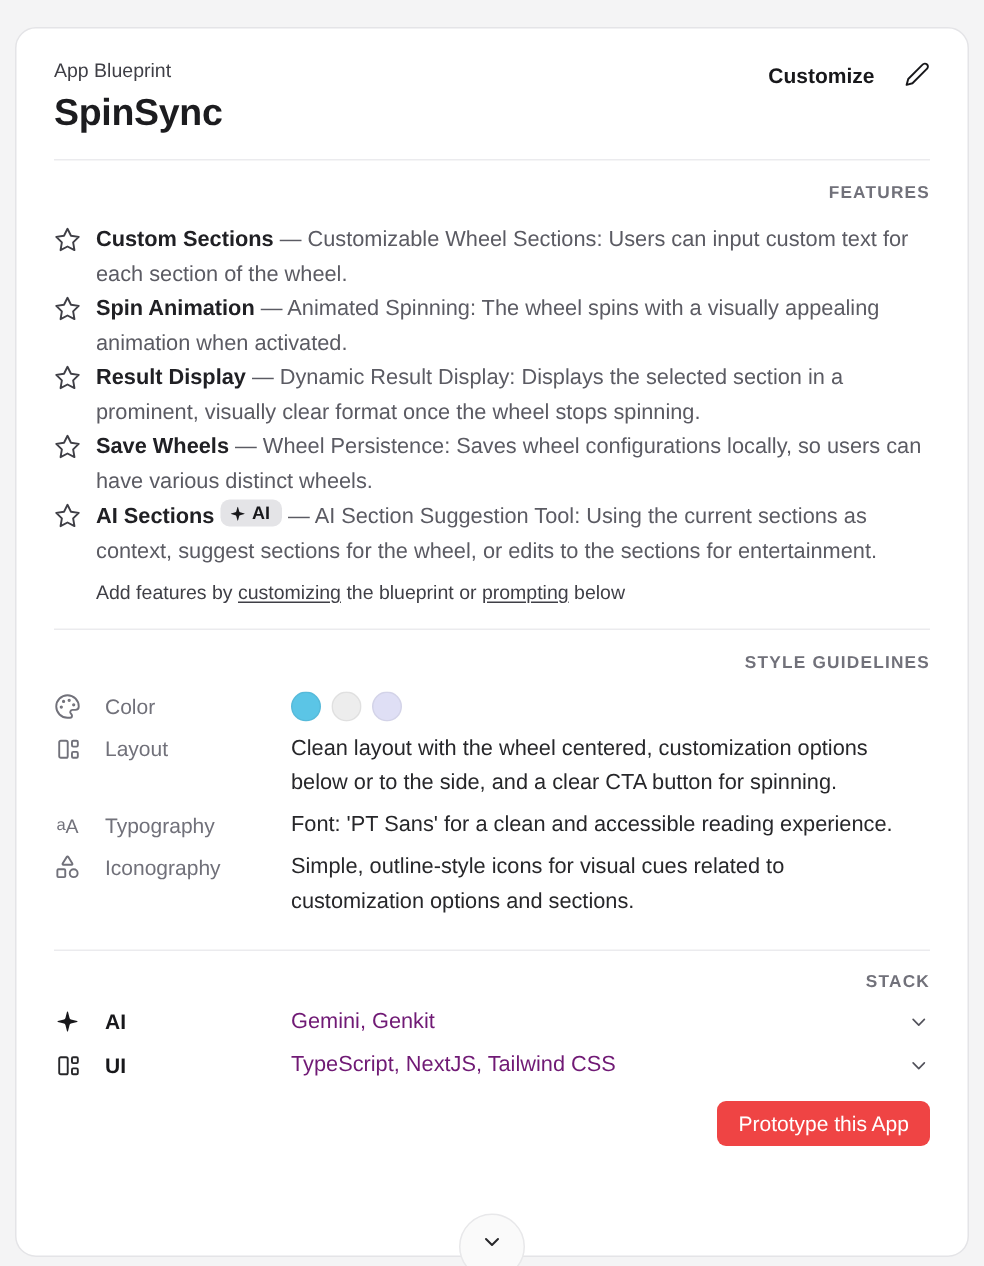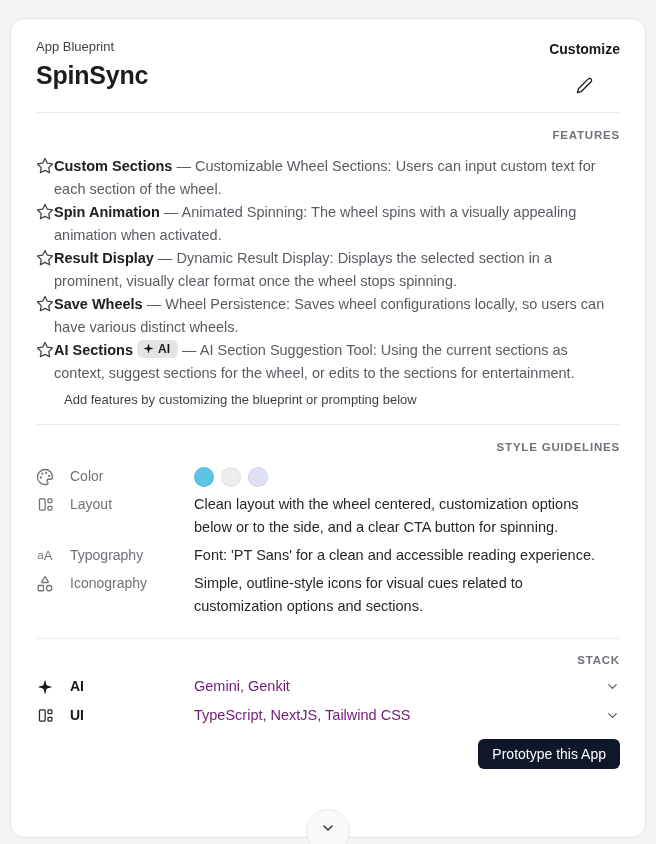--- a/index.html
+++ b/index.html
@@ -19,45 +19,45 @@
     border-radius:14px;
     padding:20px 25px 16px;
   }
   
   .card-header { display:flex; justify-content:space-between; align-items:flex-start; }
   .eyebrow { font-size:13px; line-height:16px; color:#3F3F46; }
   .app-title { font-size:25px; line-height:30px; font-weight:600; color:#1C1C1F; margin-top:5px; letter-spacing:-0.2px; }
   .customize-btn {
     display:flex; align-items:center; gap:20px;
     background:none; border:none; padding:2px 0; cursor:pointer;
-    font-family:inherit; font-size:14px; font-weight:700; color:#18181B;flex-direction:column;
+    font-family:inherit; font-size:14px; font-weight:700; color:#18181B;
   }
   .divider { border:none; border-top:1px solid #EBEBEE; margin:16px 0 0; }
   .divider.d3 { margin-top:15px; }
   .section-heading {
     margin:16px 0 14px;
     font-size:11.5px; font-weight:600; letter-spacing:0.07em;
     color:#71717A; text-transform:uppercase;text-align:right;
   }
   .section-heading.tight { margin-bottom:12px; }
   .section-heading.stackh { margin:15px 0 9px; }
   
-  .feature { display:flex; }
+  .feature { display:flex; gap:10px; }
   .feature .staricon { flex:0 0 18px; margin-top:2px; }
   .ftext { margin:0; font-size:14.5px; line-height:23px; }
   .fname { font-weight:700; color:#202024; }
   .fdesc { color:#5B5B63; }
   .ai-badge {
     display:inline-flex; align-items:center; gap:4px; vertical-align:1px;
     background:#E4E4E7; color:#18181B;
     border-radius:6px; padding:2px 8px 2px 6px;
     font-size:12px; font-weight:700; line-height:14px;
   }
   .note { margin:6px 0 0 28px; font-size:13px; line-height:17px; color:#3F3F46; }
-  .note a { color:#3F3F46; text-underline-offset:2px; cursor:pointer;margin-top:40px; }
+  .note a { color:#3F3F46; text-decoration:underline; text-underline-offset:2px; cursor:pointer;margin-top:40px; }
   
   .grow { display:grid; grid-template-columns:158px 1fr 20px; align-items:start; margin-bottom:5px; }
   .grow:last-child { margin-bottom:0; }
   .rowlabel { display:flex; align-items:center; gap:16px; font-size:14px; color:#71717A; line-height:23px; }
   .rowlabel .ric { flex:0 0 18px; display:flex; align-items:center; justify-content:center; color:#71717A; }
   .rowvalue { font-size:14.5px; line-height:23px; color:#27272A; }
   .swatches { display:flex; gap:7px; align-items:center; height:23px; }
   .swatch { width:20px; height:20px; border-radius:50%; border:1px solid rgba(0,0,0,0.05); }
   .typo-glyph { font-size:13px; color:#71717A; letter-spacing:0; }
   .typo-glyph .sm { font-size:11px; }
@@ -256,21 +256,21 @@
       <div class="rowvalue">TypeScript, NextJS, Tailwind CSS</div>
       <span class="chev">
           <svg width="15" height="15" viewBox="0 0 24 24" fill="none" stroke="#52525B" stroke-width="1.8" stroke-linecap="round" stroke-linejoin="round">
             <path d="m6 9 6 6 6-6"></path>
           </svg>
         </span>
     </div>
   </div>
 
   <div class="card-footer">
-    <button class="cta-btn" style="background-color: #0f172a;">Prototype this App</button>
+    <button class="cta-btn" style="background-color: #ef4444;">Prototype this App</button>
   </div>
 
   <div class="scroll-circle">
     <span>
         <svg width="16" height="16" viewBox="0 0 24 24" fill="none" stroke="#27272A" stroke-width="2" stroke-linecap="round" stroke-linejoin="round">
           <path d="m6 9 6 6 6-6"></path>
         </svg>
       </span>
   </div>
 

